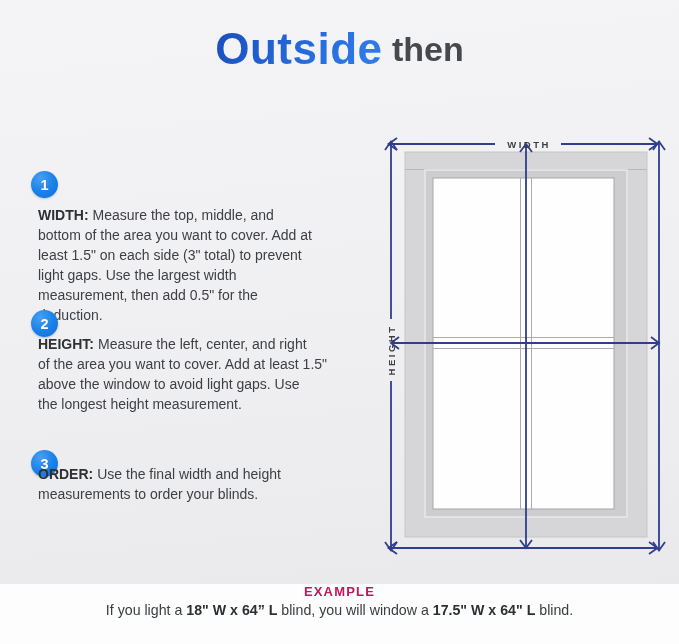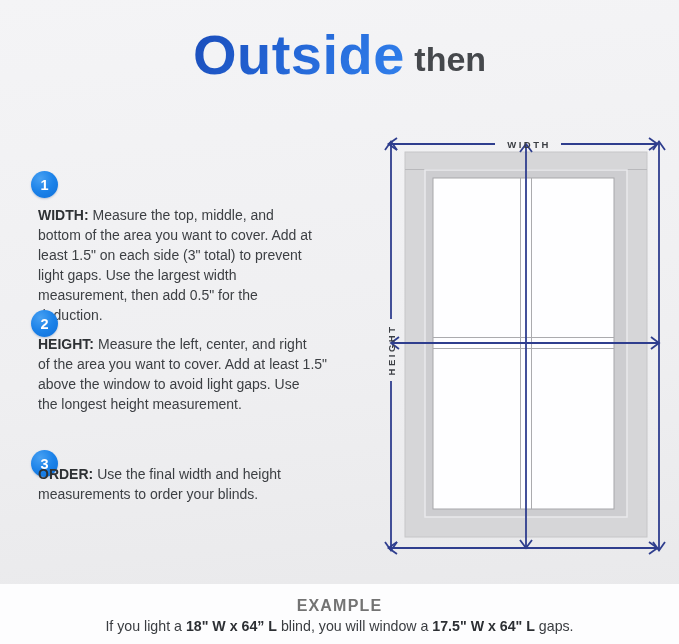--- a/index.html
+++ b/index.html
@@ -16,21 +16,21 @@
     position: absolute; top: 24px; left: 0; width: 100%;
     text-align: center; line-height: 1.08;
   }
   .title-line1 {
     font-size: 34px; font-weight: 600; color: #45484c; letter-spacing: 0.5px;
   }
   .title-line2 {
     font-size: 34px; font-weight: 600; color: #45484c; margin-top: 1px;
   }
   .title-highlight {
-    font-size: 56px; font-weight: 800; letter-spacing: 0.5px;
+    font-size: 44px; font-weight: 800; letter-spacing: 0.5px;
     background: linear-gradient(120deg, #1a4cba 0%, #2466d6 45%, #3180ec 100%);
     -webkit-background-clip: text; background-clip: text; color: transparent;
     vertical-align: -3px;
   }
   
   .badge {
     position: absolute; width: 27px; height: 27px; border-radius: 50%;
     background: radial-gradient(circle at 35% 28%, #47a0f2 0%, #1b82e9 50%, #0e6ed8 100%);
     color: #ffffff; font-weight: 700; font-size: 14.5px;
     display: flex; align-items: center; justify-content: center;
@@ -53,22 +53,22 @@
   .dim-label {
     font-family: "Liberation Sans", sans-serif;
     font-size: 9.5px; font-weight: 600; letter-spacing: 2.5px; fill: #3b3e43;
   }
   
   .example-section {
     position: absolute; left: 0; top: 584px; width: 679px; height: 60px;
     background: #fdfdfe; text-align: center;
   }
   .example-heading {
-    margin-top: 13px; font-size: 16px; font-weight: 700;
-    color: #737373; letter-spacing: 1.2px;
+    font-size: 13px; font-weight: 700;
+    color: #be185d; letter-spacing: 1.2px;
   }
   .example-line {
     margin: 3px 0 0; font-size: 14.2px; color: #3a3d41;
   }
   .example-line b { font-weight: 700; color: #2c2f33; }
 </style>
 </head>
 <body>
 
 <div class="title-block">
@@ -148,14 +148,14 @@
       <path d="M271 202 L279 208 L271 214"></path>
     </g>
   </g>
 
   <text class="dim-label" x="149" y="12.5" text-anchor="middle">WIDTH</text>
   <text class="dim-label" x="11" y="218.5" text-anchor="middle" transform="rotate(-90 11 215)">HEIGHT</text>
 </svg>
 
 <div class="example-section">
   <div class="example-heading">EXAMPLE</div>
-  <p class="example-line"><span>If you light a </span><b>18" W x 64” L</b><span> blind, you will window a </span><b>17.5" W x 64" L</b><span> gaps.</span></p>
+  <p class="example-line"><span>If you light a </span><b>18" W x 64” L</b><span> blind, you will window a </span><b>17.5" W x 64" L</b><span> blind.</span></p>
 </div>
 
 </body></html>

